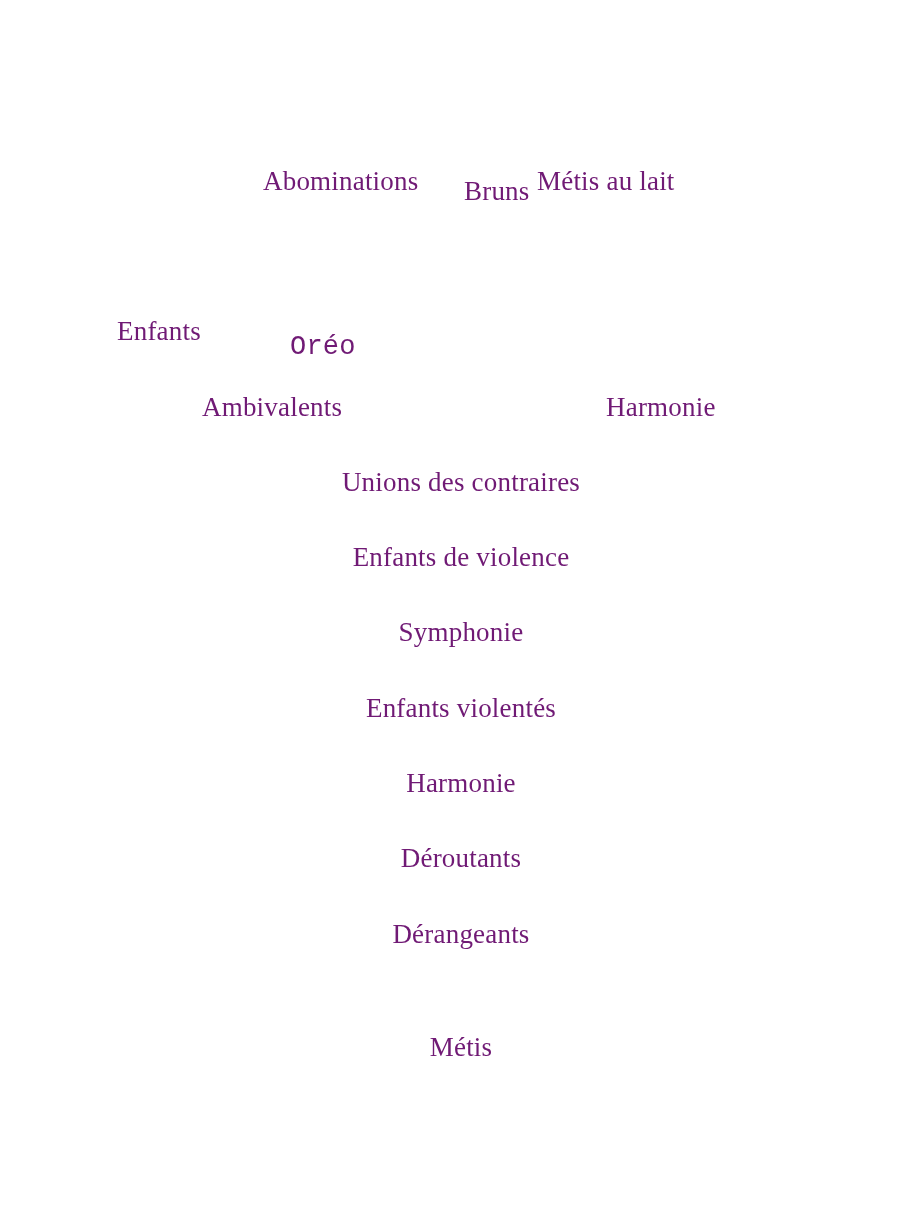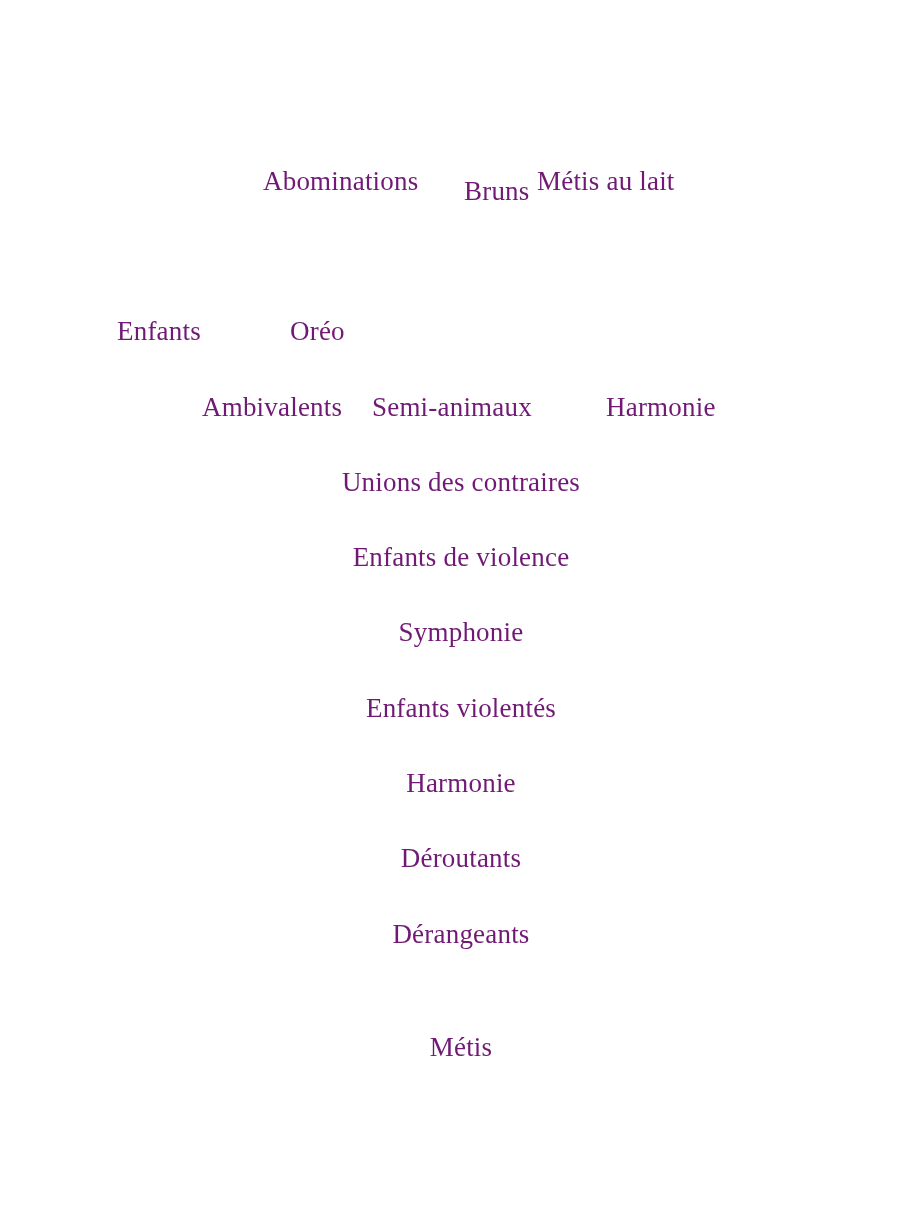--- a/index.html
+++ b/index.html
@@ -30,21 +30,21 @@
     text-align: center;
   }
   
   .t-abominations   { left: 263px; top: 166px; }
   .t-bruns          { left: 444px; top: 176px; margin-left: 20px; }
   .t-cafe-au-lait   { left: 537px; top: 166px; }
   
   .t-contre-nature  { left: 117px; top: 241px; }
   
   .t-bounty         { left: 117px; top: 316px; }
-  .t-oreo           { left: 290px; top: 316px; }
+  .t-oreo           { left: 290px; top: 332px; font-family: Liberation Mono, monospace; }
   
   .t-ambivalents    { left: 202px; top: 392px; }
   .t-semi-animaux   { left: 372px; top: 392px; }
   .t-malvenus       { left: 606px; top: 392px; }
   
   .t-unions-des-contraires { top: 467px; }
   .t-enfants-de-violence   { top: 542px; }
   .t-symphonie             { top: 617px; }
   .t-enfants-violentes     { top: 693px; }
   .t-harmonie              { top: 768px; }
@@ -55,21 +55,20 @@
 </head>
 <body>
 
 <div class="page">
   <span class="term t-abominations">Abominations</span>
   <span class="term t-bruns">Bruns</span>
   <span class="term t-cafe-au-lait">Métis au lait</span>
   <span class="term t-bounty">Enfants</span>
   <span class="term t-oreo">Oréo</span>
   <span class="term t-ambivalents">Ambivalents</span>
-  <span class="term t-semi-animaux">Semi-animaux</span>
   <span class="term t-malvenus">Harmonie</span>
   <span class="term centered t-unions-des-contraires">Unions des contraires</span>
   <span class="term centered t-enfants-de-violence">Enfants de violence</span>
   <span class="term centered t-symphonie">Symphonie</span>
   <span class="term centered t-enfants-violentes">Enfants violentés</span>
   <span class="term centered t-harmonie">Harmonie</span>
   <span class="term centered t-deroutants">Déroutants</span>
   <span class="term centered t-derangeants">Dérangeants</span>
   <span class="term centered t-metis">Métis</span>
 </div>

